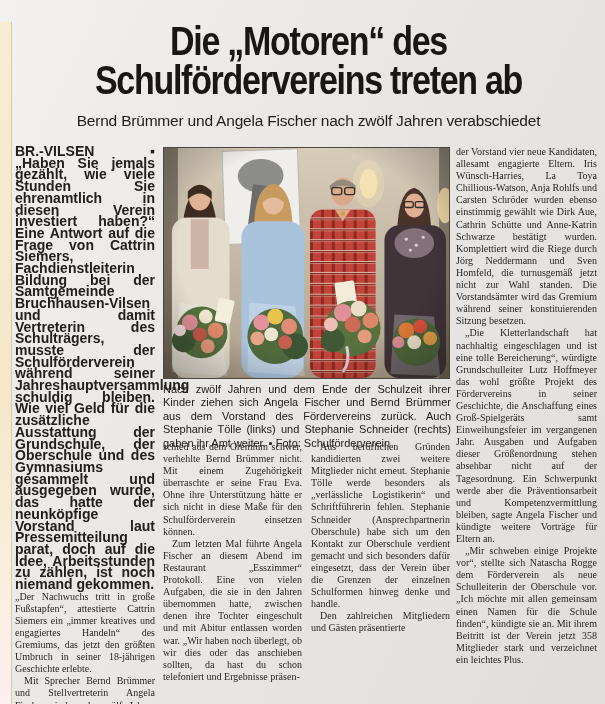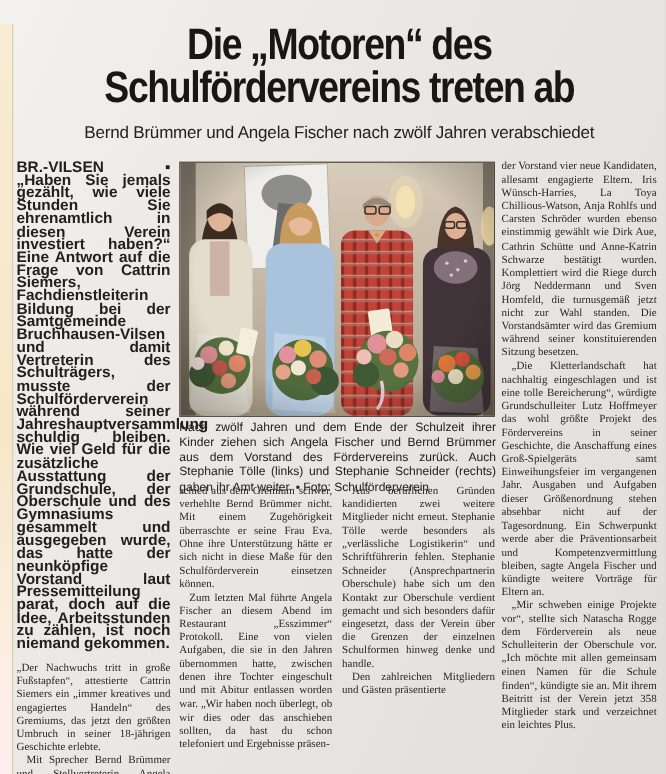--- a/index.html
+++ b/index.html
@@ -25,21 +25,21 @@
     text-align:center;font-weight:normal;font-size:15.5px;line-height:20px;
     letter-spacing:-.2px;color:#22211e;
   }
   .col{position:absolute;}
   .col-1{left:15px;top:146px;width:140px;}
   .col-2{left:163px;top:441px;width:139px;}
   .col-3{left:311px;top:441px;width:139px;}
   .col-4{left:456px;top:146px;width:141px;}
   .para{margin:0;text-align:justify;hyphens:auto;-webkit-hyphens:auto;}
   .para.indent{text-indent:9px;}
-  .para.gap{margin-top:11px;}
+  .para.gap{}
   .para.lead{font-family:"Liberation Sans",sans-serif;font-weight:bold;
     font-size:14px;line-height:11.7px;color:#21201c;}
   .para.body{font-family:"Liberation Serif",serif;
     font-size:10px;line-height:12.1px;color:#2a2722;}
   .photo-frame{
     position:absolute;left:163px;top:147px;width:287px;height:232px;
     border:1px solid #4c463f;box-sizing:border-box;background:#b5a793;
   }
   .photo-frame svg{display:block;width:100%;height:100%;}
   .caption{

